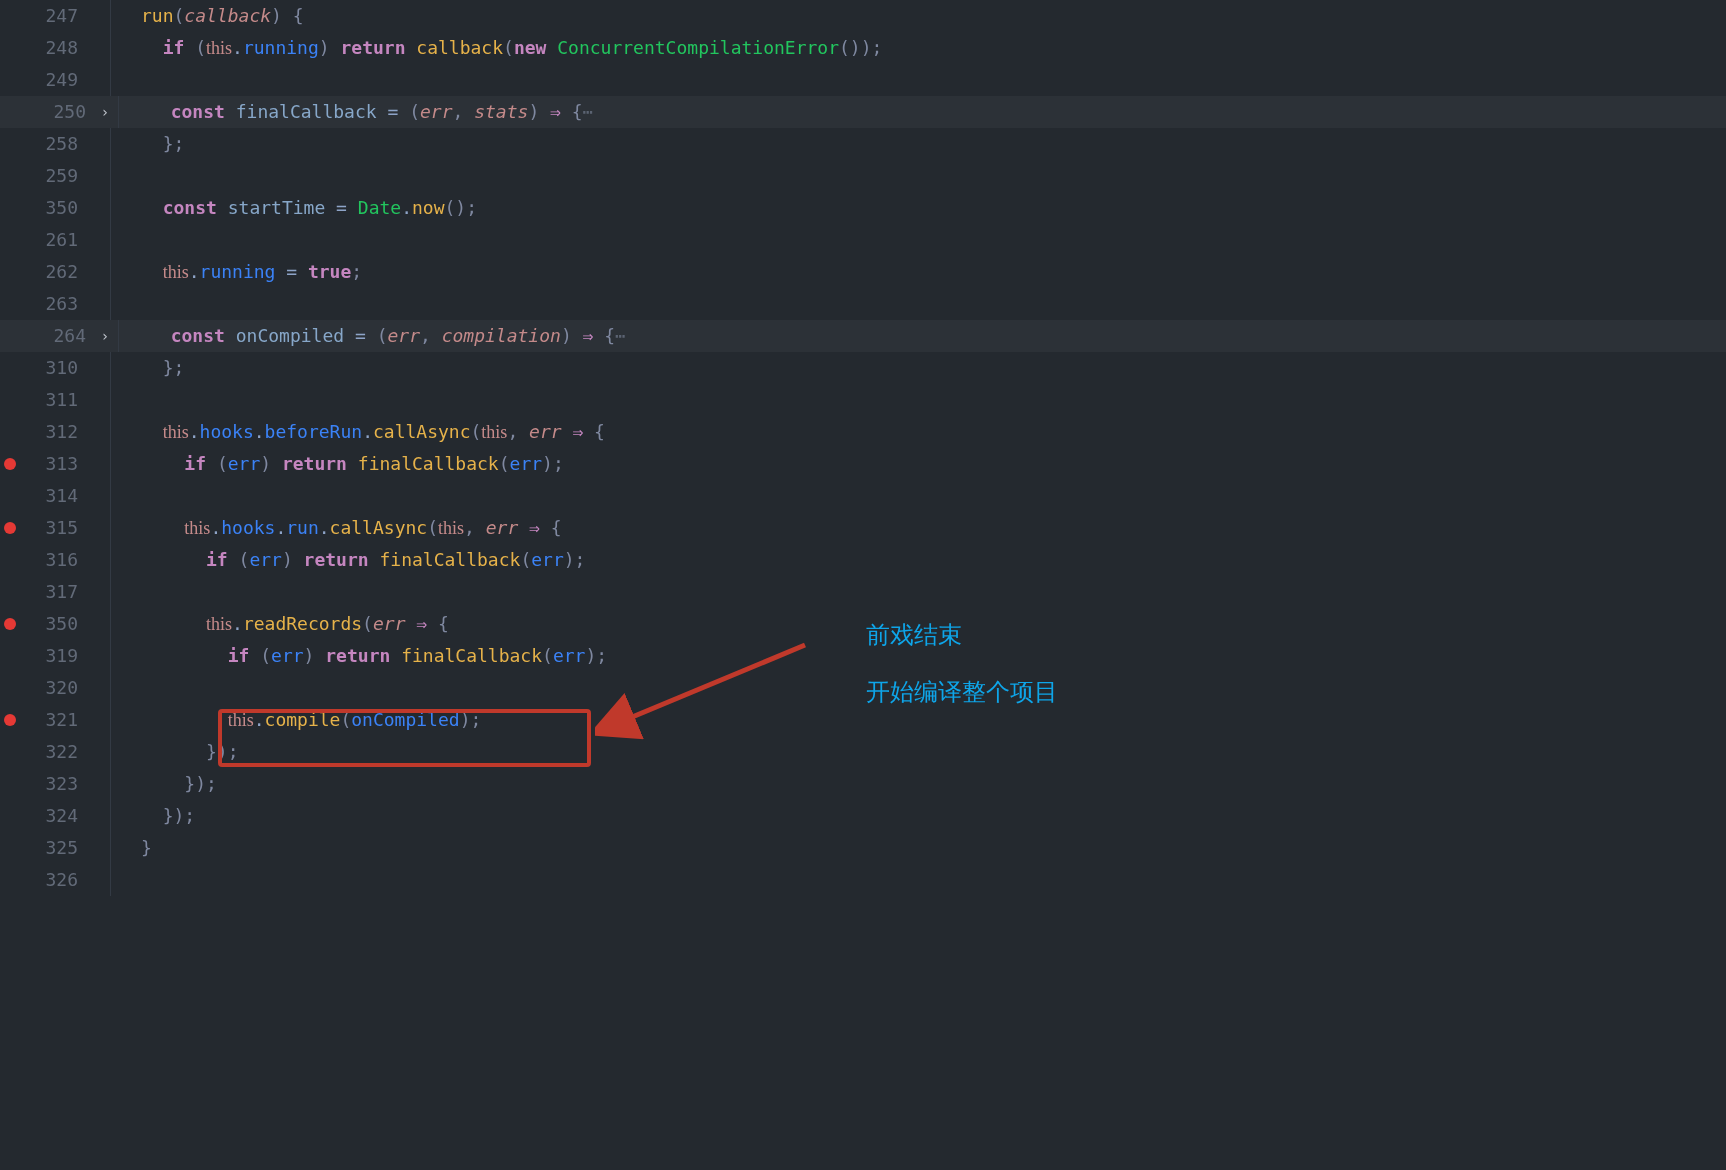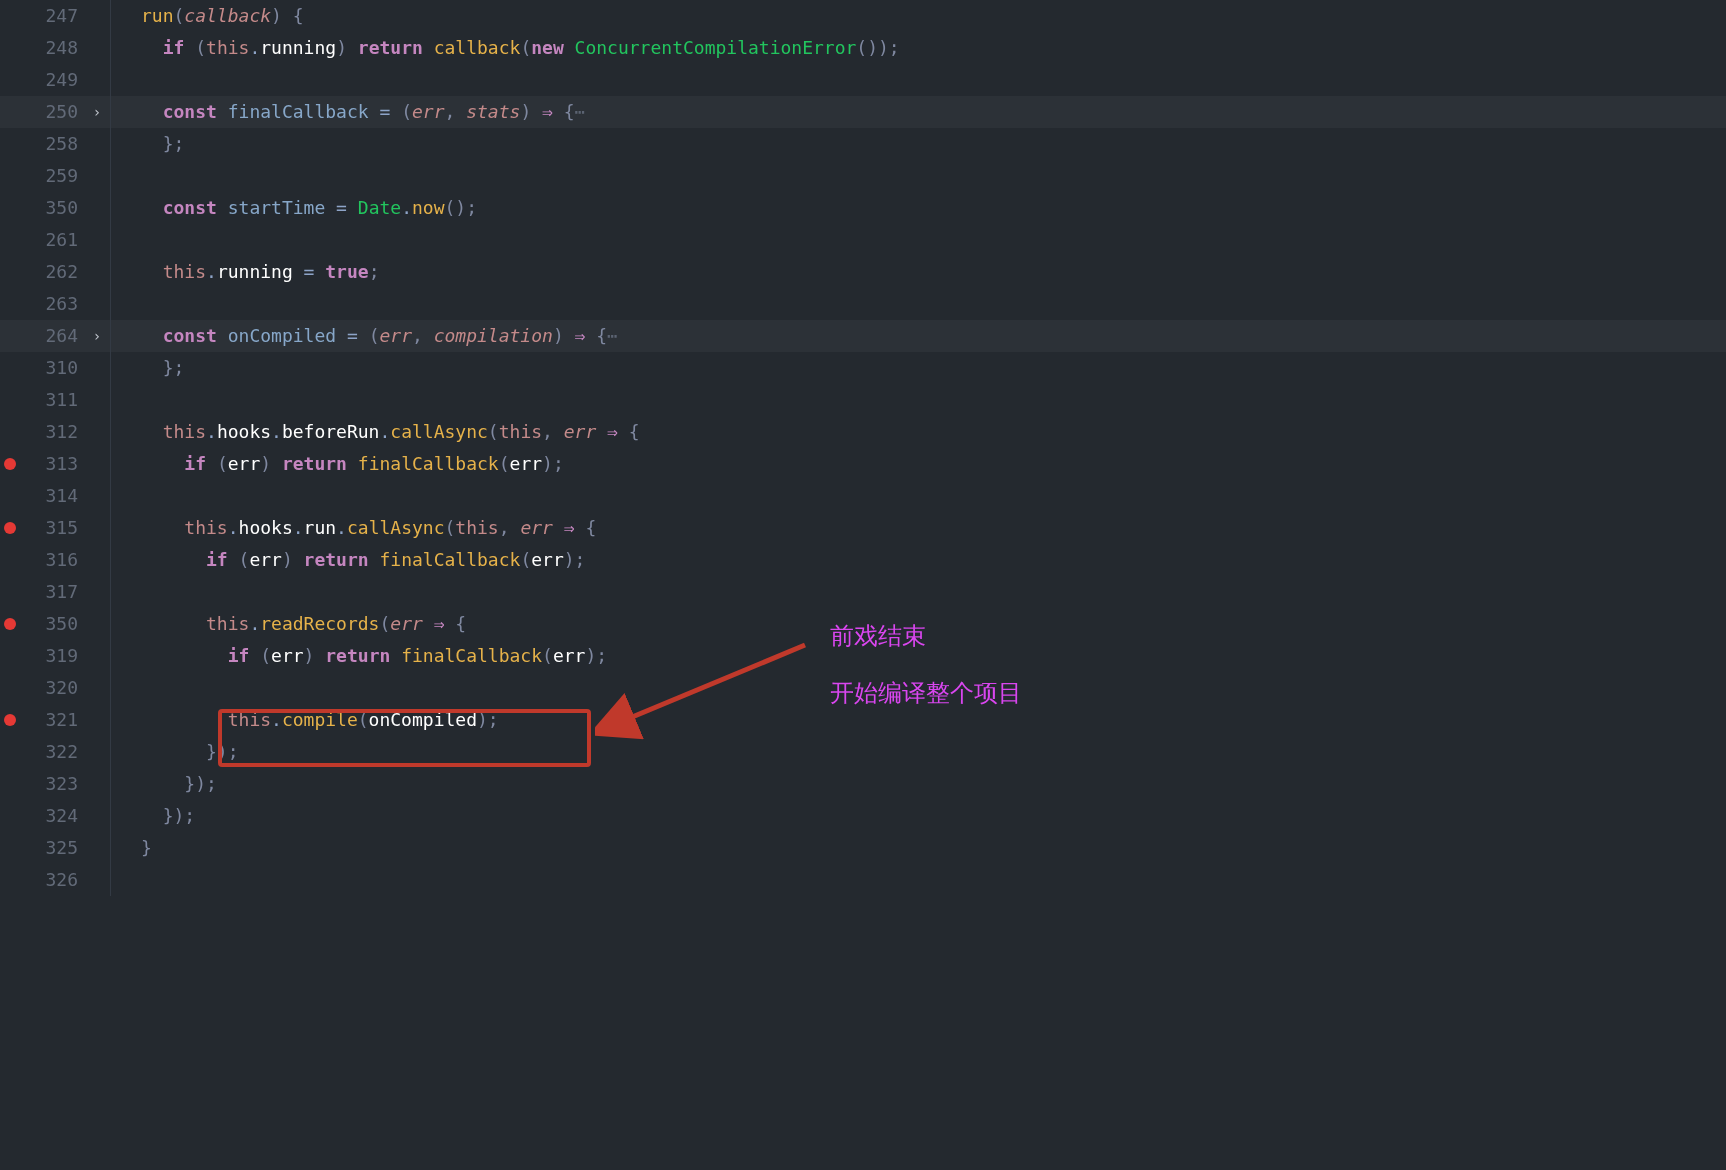--- a/index.html
+++ b/index.html
@@ -19,20 +19,21 @@
     line-height: 32px;
   }
   .line {
     display: flex;
     align-items: stretch;
     height: 32px;
     position: relative;
   }
   .line.hl {
     background: rgba(255,255,255,0.04);
+    padding-left: 8px;
   }
   .bp-col {
     width: 20px;
     flex: 0 0 20px;
     display: flex;
     align-items: center;
     justify-content: center;
   }
   .bp-dot {
     width: 12px;
@@ -63,45 +64,46 @@
     font-size: 14px;
     cursor: pointer;
   }
   .code {
     padding-left: 30px;
     white-space: pre;
   }
   
   .kw  { color: #c586c0; font-weight: bold; }       
   .fn  { color: #e6b24a; }       
-  .id  { color: #ffffff; }       
-  .this{ color: #c48a8a; }       
+  .id  { color: #3b82f6; }       
+  .this{ color: #c48a8a; font-family: Liberation Serif, serif; }       
   .arg { color: #c48a8a; font-style: italic; }   
   .type{ color: #22c55e; }       
   .br  { color: #7f88a0; }       
   .op  { color: #8ea4c8; }       
   .arrow{ color: #c586c0; }      
   .fnid { color: #87a7c9; }
   .fold-ellipsis { color: #5b6372; }
 
   
   .annotation {
     position: absolute;
     pointer-events: none;
   }
   .anno-box {
     border: 4px solid #c0392b;
     border-radius: 4px;
   }
   .anno-text {
-    color: #d946ef;
-    font-family: Liberation Sans, sans-serif;
+    color: #0ea5e9;
+    font-family: Liberation Serif, serif;
     font-size: 24px;
     line-height: 1.3;
     white-space: pre;
+    margin-left: 36px;
   }
   .arrow-svg { position: absolute; }
 </style>
 </head>
 <body>
 
 <div class="editor" id="editor">
     <div class="line">
       <div class="bp-col"></div>
       <div class="lineno">247</div>

